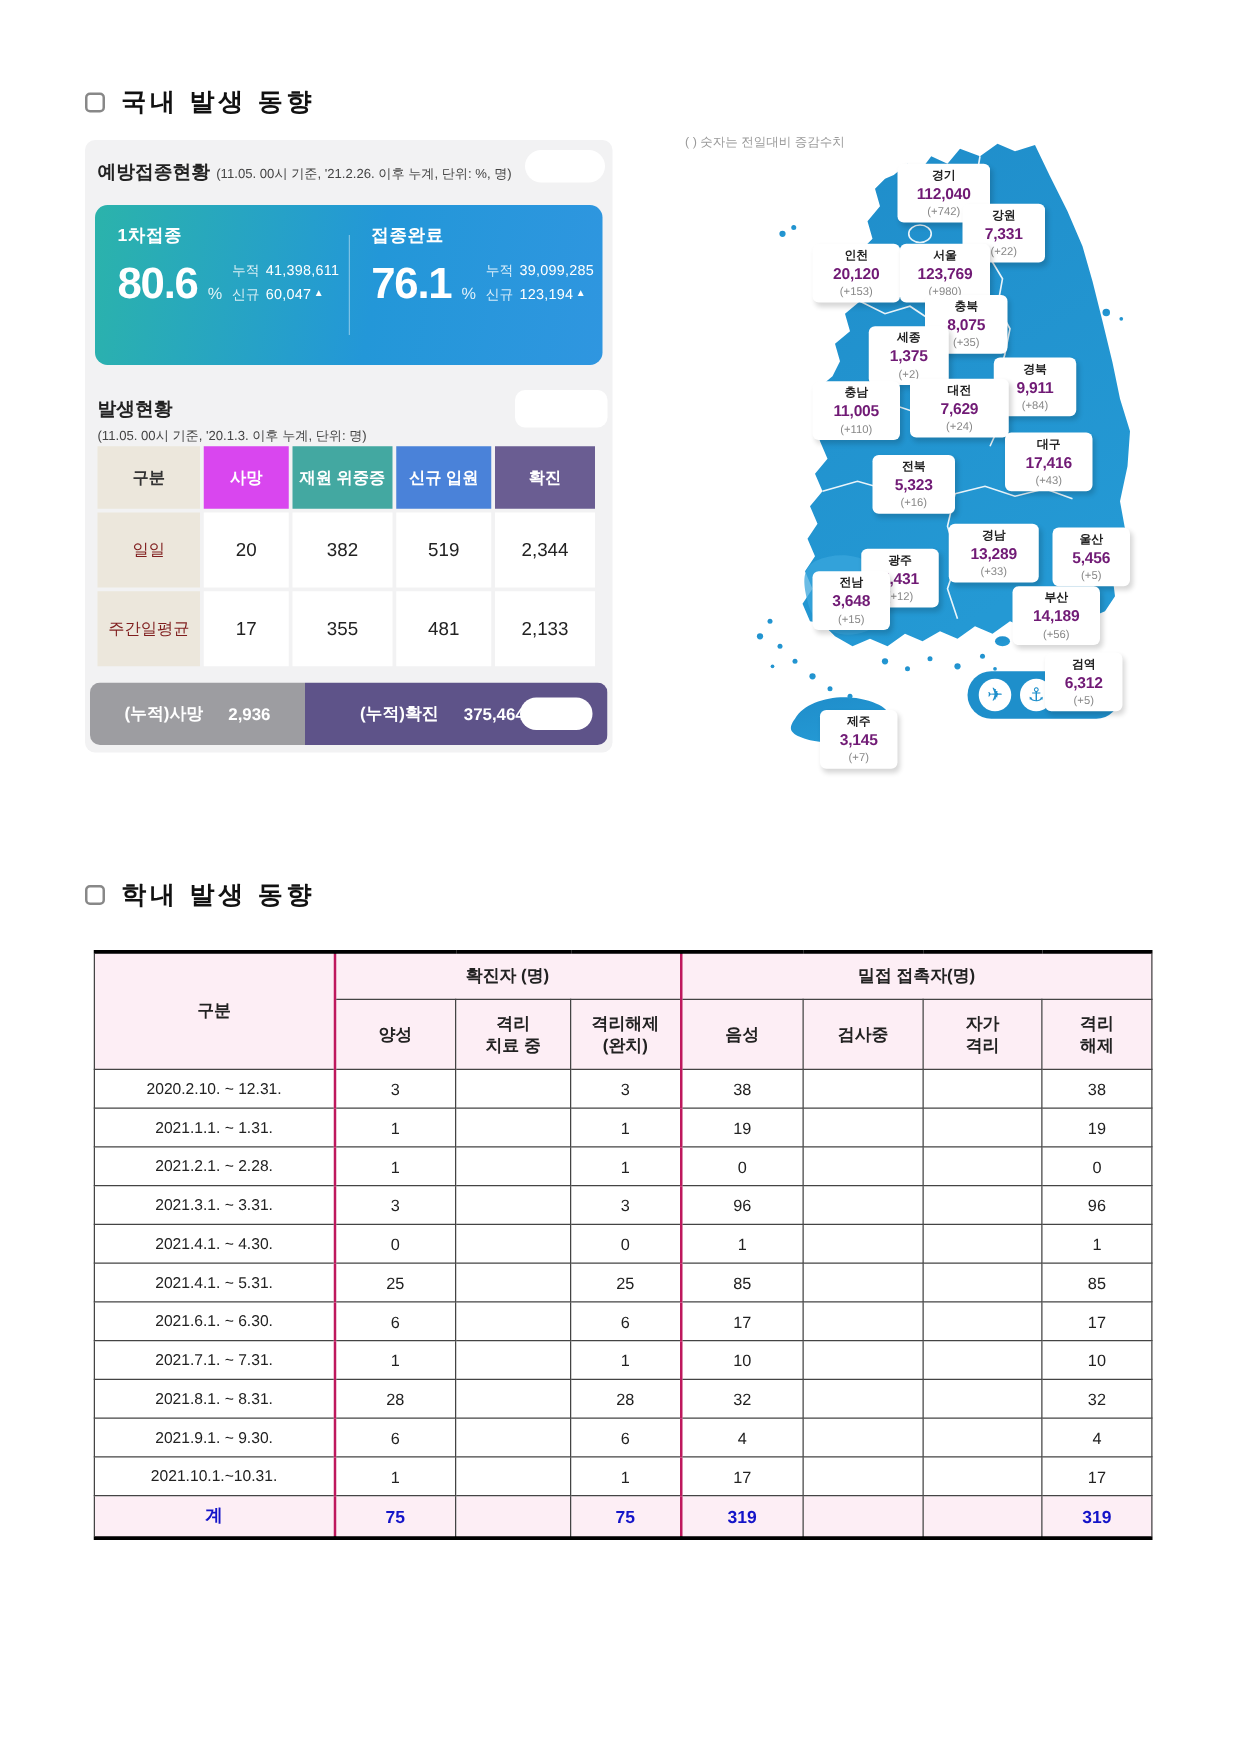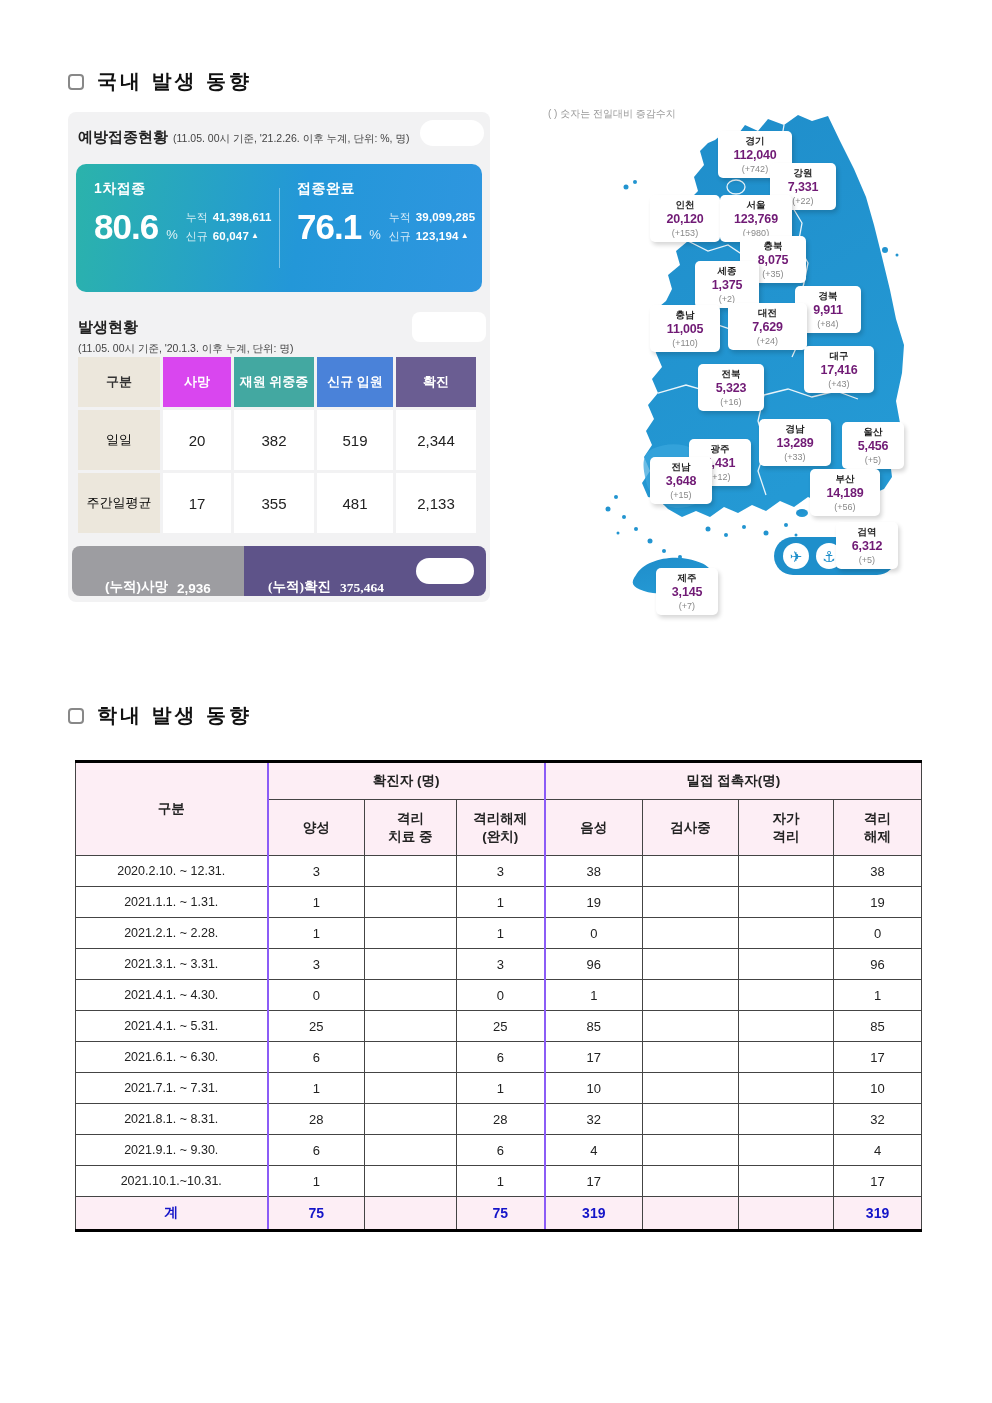--- a/index.html
+++ b/index.html
@@ -33,41 +33,41 @@
     background:linear-gradient(100deg,#2bb3ab 0%,#2397d8 55%,#2f96e0 100%);
     display:flex; color:#fff; }
   .vax-half { width:50%; padding:16px 0 0 18px; position:relative; }
   .vax-divider { position:absolute; left:50%; top:24px; bottom:24px; width:1px; background:rgba(255,255,255,.4); }
   .vax-label { font-size:14px; font-weight:bold; letter-spacing:.5px; }
   .pct-row { display:flex; align-items:center; gap:8px; margin-top:10px; }
   .pct { font-size:35px; font-weight:bold; line-height:1; letter-spacing:-1px; }
   .pct-unit { font-size:13px; color:rgba(255,255,255,.85); align-self:flex-end; margin-bottom:3px; }
   .vax-stats { font-size:11.5px; line-height:1.6; }
   .vax-stats .lbl { color:rgba(255,255,255,.82); margin-right:5px; font-size:11px; }
-  .vax-stats .val { font-weight:bold; letter-spacing:.2px; }
+  .vax-stats .val { font-weight:normal; letter-spacing:.2px; }
   .arrow { font-size:8px; vertical-align:2px; margin-left:2px; }
 
   
   .out-table { position:absolute; left:7px; top:242px; border-collapse:separate; border-spacing:3px; }
   .out-table th { height:50px; font-size:13px; font-weight:bold; color:#fff; text-align:center; }
   .out-table th.c-label  { background:#ece7dc; color:#333; }
   .out-table th.c-gray   { background:#d946ef; }
   .out-table th.c-teal   { background:#43a8a1; }
   .out-table th.c-blue   { background:#4a82d9; }
   .out-table th.c-purple { background:#6a5d92; }
   .out-table td { height:60px; text-align:center; background:#fff; font-size:15px; color:#222; }
-  .out-table td.row-label { background:#ece7dc; font-size:13px; color:#000000; }
+  .out-table td.row-label { background:#ece7dc; font-size:13px; color:#7f1d1d; }
 
   
   .out-footer { position:absolute; left:4px; top:434px; width:414px; height:50px;
     border-radius:8px; overflow:hidden; display:flex; }
-  .of-seg { display:flex; align-items:flex-end; justify-content:center; gap:9px;
+  .of-seg { display:flex; align-items:center; justify-content:center; gap:20px;
     color:#fff; font-size:13.5px; font-weight:bold; }
   .of-gray { background:#9d9da1; flex:0 0 172px; }
-  .of-purple { background:#5e5389; flex:1; position:relative; justify-content:flex-start; padding-left:24px;font-family:Liberation Serif, serif; }
+  .of-purple { background:#5e5389; flex:1; position:relative; justify-content:flex-start; padding-left:44px; }
   .of-pill { position:absolute; right:12px; top:12px; width:58px; height:26px; background:#fff; border-radius:14px; }
 
   
   .map-wrap { position:absolute; left:540px; top:105px; width:452px; height:505px; }
   .map-note { position:absolute; left:8px; top:2px; font-size:10px; color:#9a9a9a; }
   .map-wrap svg { position:absolute; left:0; top:0; }
   .map-label { position:absolute; background:#fff; border-radius:5px; text-align:center;
     padding:4px 2px 3px; line-height:1.3; box-shadow:2px 3px 4px rgba(0,0,0,.16); }
   .ml-name  { font-size:9.5px; font-weight:bold; color:#222; }
   .ml-value { font-size:12.5px; font-weight:bold; color:#701a75; letter-spacing:-.2px; }
@@ -78,21 +78,21 @@
     display:flex; align-items:center; justify-content:center; color:#1e8fcb; font-size:15px; line-height:1; }
 
   
   .school-table { position:absolute; left:75px; top:760px; width:846px;
     border-collapse:collapse; table-layout:fixed; }
   .school-table th, .school-table td { border:1px solid #444; text-align:center; color:#222; }
   .school-table thead th { background:#fdeef5; font-size:13.5px; font-weight:bold; white-space:pre-line; }
   .school-table thead tr.gr1 th { height:38px; }
   .school-table thead tr.gr2 th { height:56px; }
   .school-table { border-top:3px solid #000; border-bottom:3px solid #000; }
-  .school-table .gsep { border-left:2px solid #8b5cf6; }
+  .school-table .gsep { border-left:2px solid #be185d; }
   .school-table tbody td { height:31px; font-size:13px; }
   .school-table td.period { font-size:12.5px; }
   .school-table tr.total-row td { background:#fdeef5; color:#1414c8; font-weight:bold; font-size:14px; height:34px; }
 </style>
 </head>
 <body>
 
 <div class="page">
 
   <div class="section-title" id="sec-domestic">

